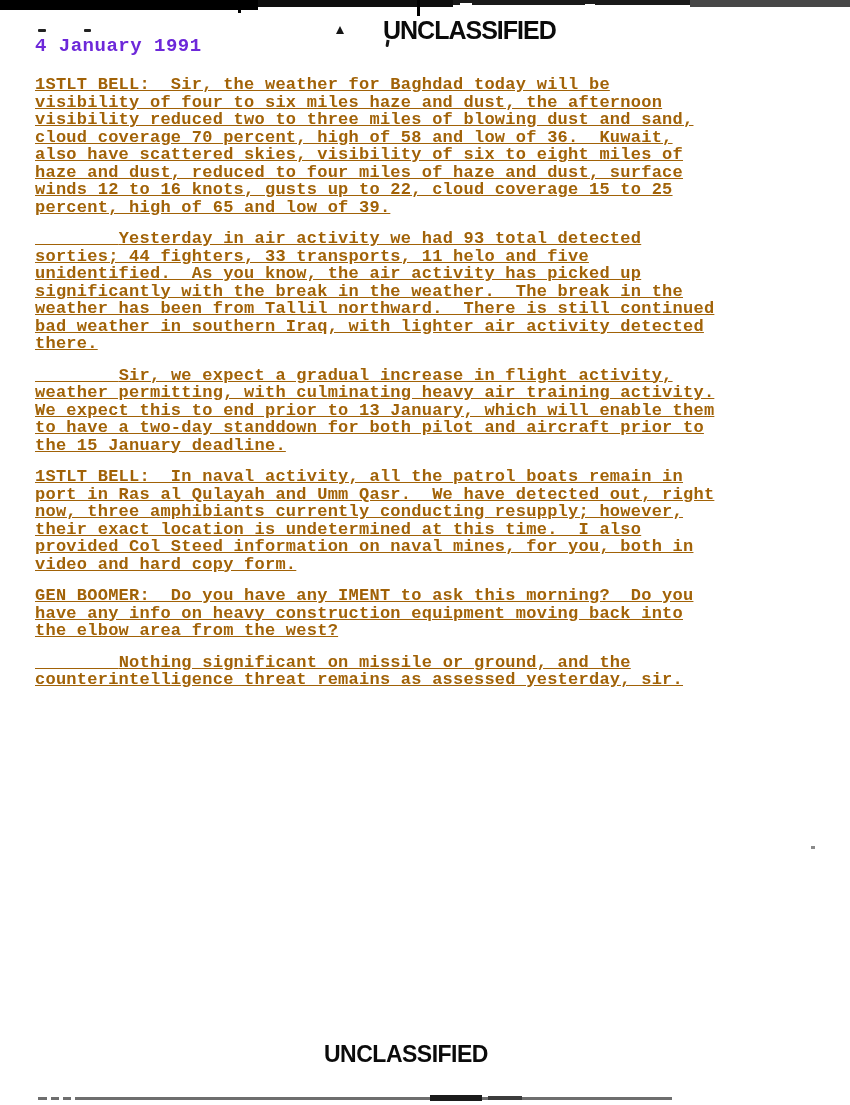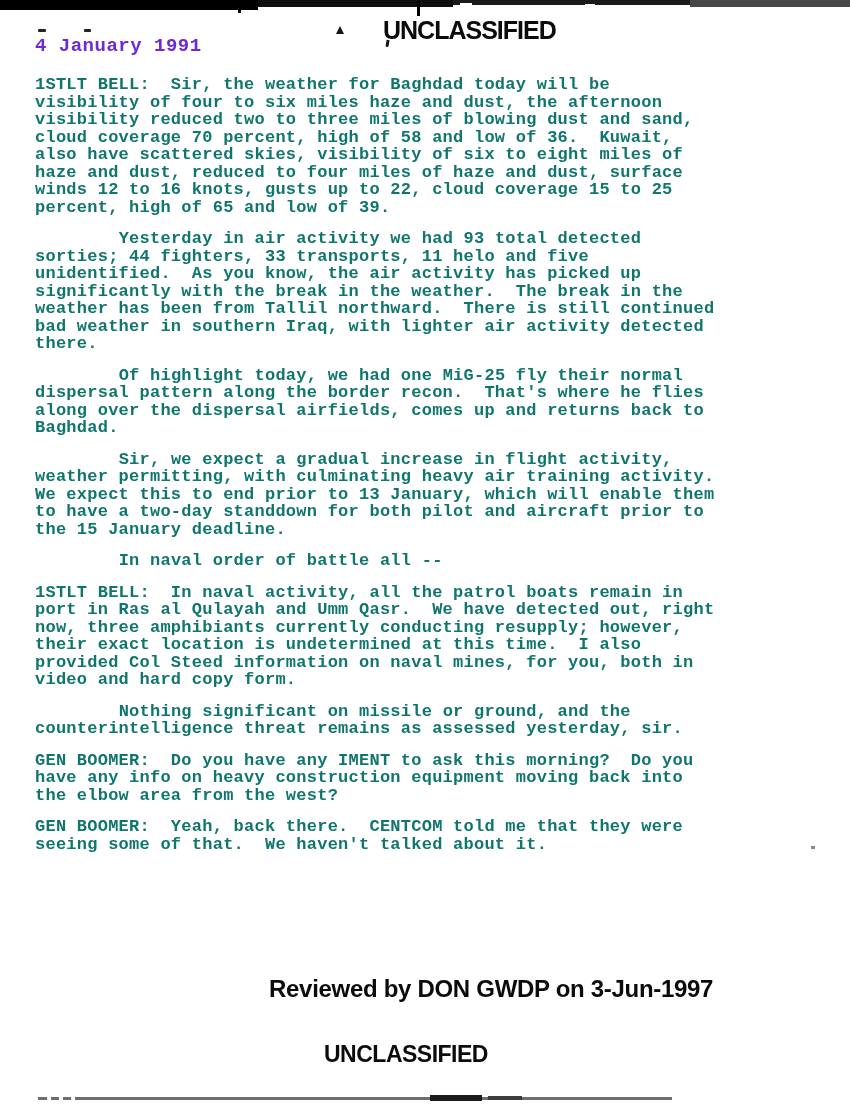--- a/index.html
+++ b/index.html
@@ -42,21 +42,22 @@
   }
   .date-line{
     position:absolute;left:35px;top:36px;
     font-weight:bold;font-size:19px;line-height:21px;letter-spacing:0.5px;
     color:#6d28d9;
   }
   .transcript{position:absolute;left:35px;top:76px;width:705px;}
   .transcript p{
     margin:0 0 14px 0;white-space:pre-wrap;
     font-weight:bold;font-size:17px;line-height:17.5px;letter-spacing:0.25px;
-    color:#0f766e;
+    color:#a16207;
+    text-decoration:underline;
   }
   .review-stamp{
     position:absolute;left:269px;top:975px;
     font:bold 24px/27px "Liberation Sans","DejaVu Sans",sans-serif;
     letter-spacing:-0.3px;color:#0b0b0b;
   }
   .class-bottom{
     position:absolute;left:324px;top:1042px;
     font:bold 23px/25px "Liberation Sans","DejaVu Sans",sans-serif;
     letter-spacing:-0.5px;color:#0b0b0b;
@@ -93,46 +94,38 @@
 haze and dust, reduced to four miles of haze and dust, surface
 winds 12 to 16 knots, gusts up to 22, cloud coverage 15 to 25
 percent, high of 65 and low of 39.</p>
     <p>        Yesterday in air activity we had 93 total detected
 sorties; 44 fighters, 33 transports, 11 helo and five
 unidentified.  As you know, the air activity has picked up
 significantly with the break in the weather.  The break in the
 weather has been from Tallil northward.  There is still continued
 bad weather in southern Iraq, with lighter air activity detected
 there.</p>
-    <p>        Of highlight today, we had one MiG-25 fly their normal
-dispersal pattern along the border recon.  That's where he flies
-along over the dispersal airfields, comes up and returns back to
-Baghdad.</p>
     <p>        Sir, we expect a gradual increase in flight activity,
 weather permitting, with culminating heavy air training activity.
 We expect this to end prior to 13 January, which will enable them
 to have a two-day standdown for both pilot and aircraft prior to
 the 15 January deadline.</p>
-    <p>        In naval order of battle all --</p>
     <p>1STLT BELL:  In naval activity, all the patrol boats remain in
 port in Ras al Qulayah and Umm Qasr.  We have detected out, right
 now, three amphibiants currently conducting resupply; however,
 their exact location is undetermined at this time.  I also
 provided Col Steed information on naval mines, for you, both in
 video and hard copy form.</p>
-    <p>        Nothing significant on missile or ground, and the
-counterintelligence threat remains as assessed yesterday, sir.</p>
     <p>GEN BOOMER:  Do you have any IMENT to ask this morning?  Do you
 have any info on heavy construction equipment moving back into
 the elbow area from the west?</p>
-    <p>GEN BOOMER:  Yeah, back there.  CENTCOM told me that they were
-seeing some of that.  We haven't talked about it.</p>
+    <p>        Nothing significant on missile or ground, and the
+counterintelligence threat remains as assessed yesterday, sir.</p>
   </div>
 
-  <div class="review-stamp">Reviewed by DON GWDP on 3-Jun-1997</div>
   <div class="class-bottom">UNCLASSIFIED</div>
 
   <div class="art bottom-line"></div>
   <div class="art bottom-dark"></div>
   <div class="art bottom-dark2"></div>
   <div class="art bottom-gap-a"></div>
   <div class="art bottom-gap-b"></div>
   <div class="art bottom-gap-c"></div>
 
 </div>

